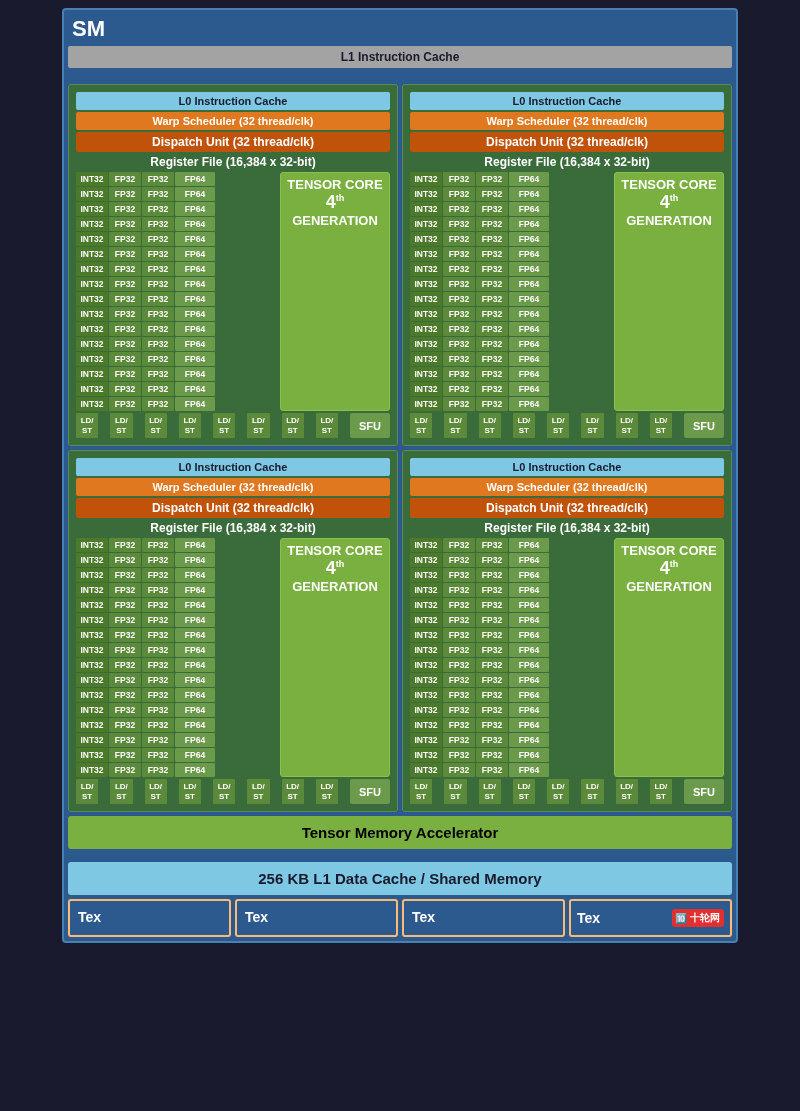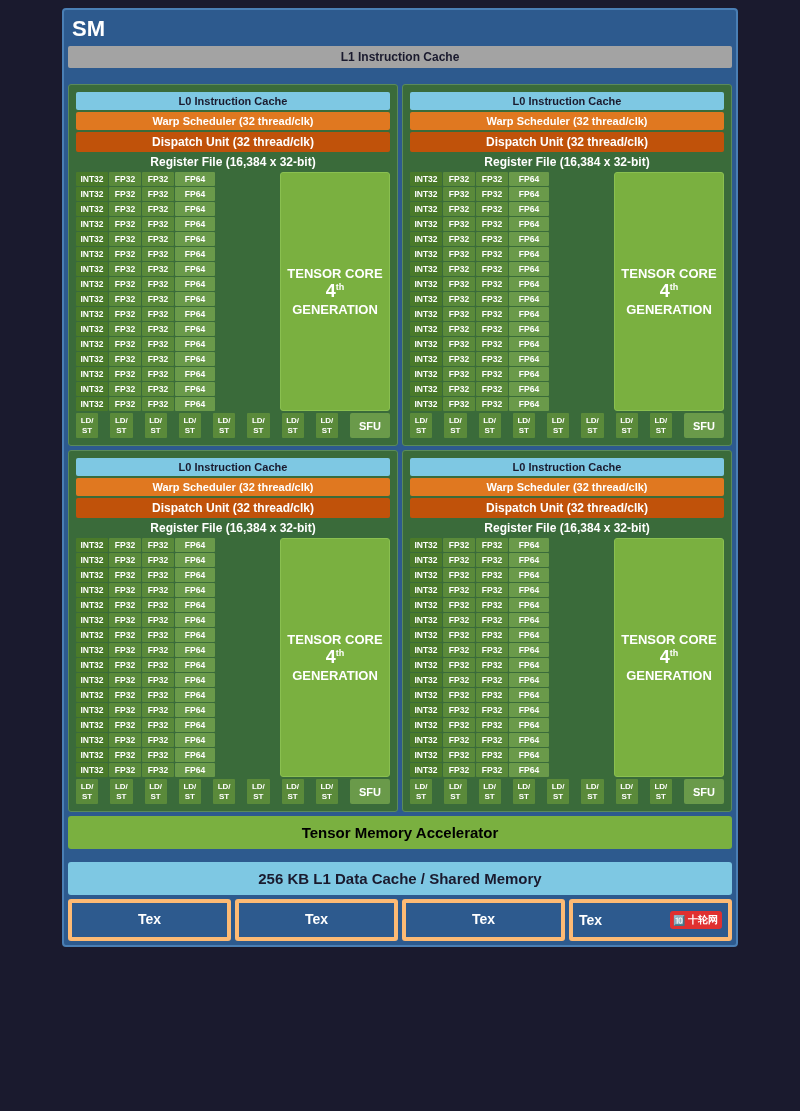--- a/index.html
+++ b/index.html
@@ -113,21 +113,20 @@
     .cu-cell.fp32 { background: #5a8a3a; }
     .cu-cell.fp64 { background: #6a9a4a; }
     .tensor-core-block {
       width: 110px;
       background: #7ab040;
       border: 1px solid #8ac050;
       border-radius: 3px;
       display: flex;
       flex-direction: column;
       align-items: center;
-      justify-content: center;
       text-align: center;
       color: white;
       font-size: 13px;
       font-weight: bold;
       padding: 4px;
     }
     .tensor-core-block sup {
       font-size: 9px;
     }
     .bottom-row {
@@ -180,23 +179,22 @@
       margin-bottom: 4px;
       margin-top: 13px;
     }
     .tex-row {
       display: grid;
       grid-template-columns: 1fr 1fr 1fr 1fr;
       gap: 4px;
     }
     .tex-unit {
       background: #2d5a8e;
-      border: 4px solid #fdba74;
-      color: white;
-      text-align: center;
+      border: 2px solid #fdba74;
+      color: white;
       font-size: 14px;
       font-weight: bold;
       padding: 8px;
       border-radius: 3px;
     }
     .tex-unit.last {
       display: flex;
       align-items: center;
       justify-content: space-between;
       padding: 8px 6px;

